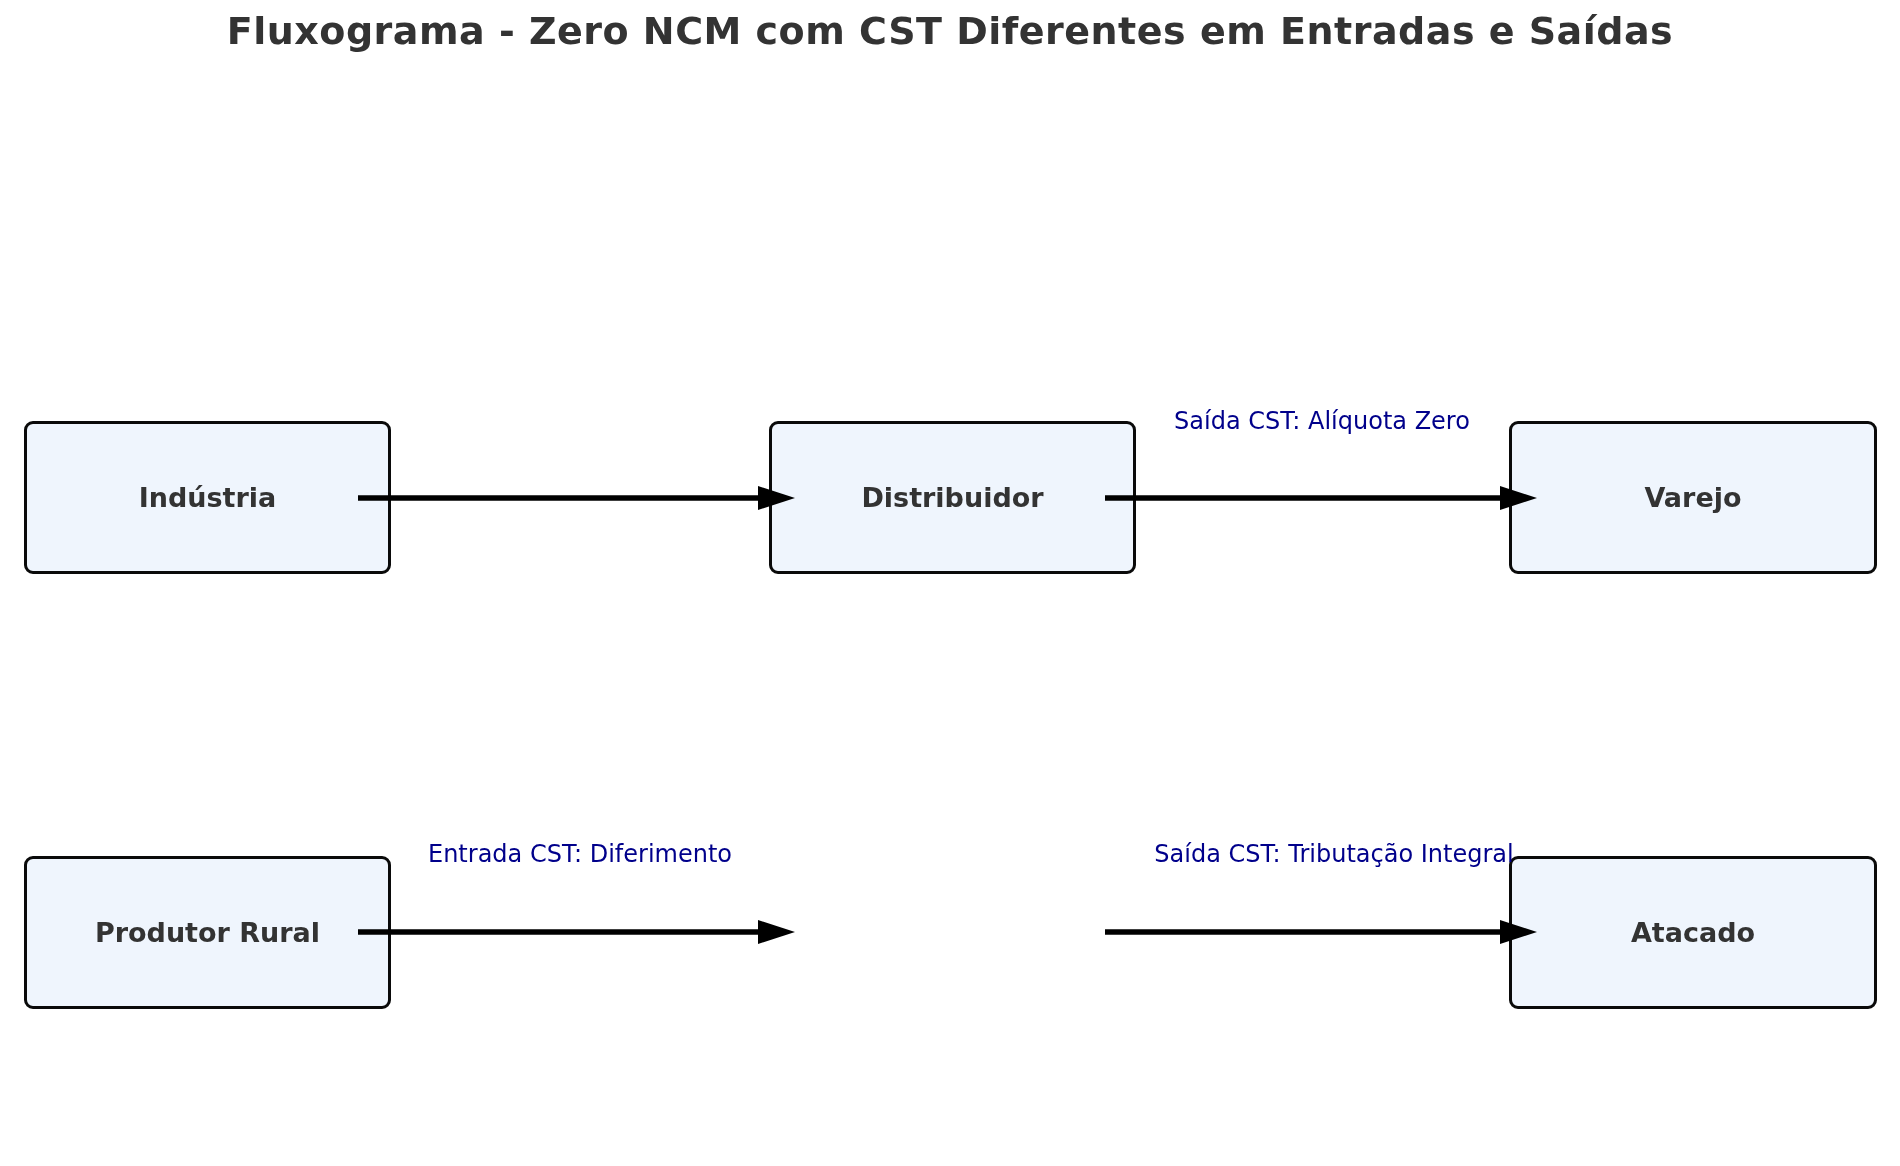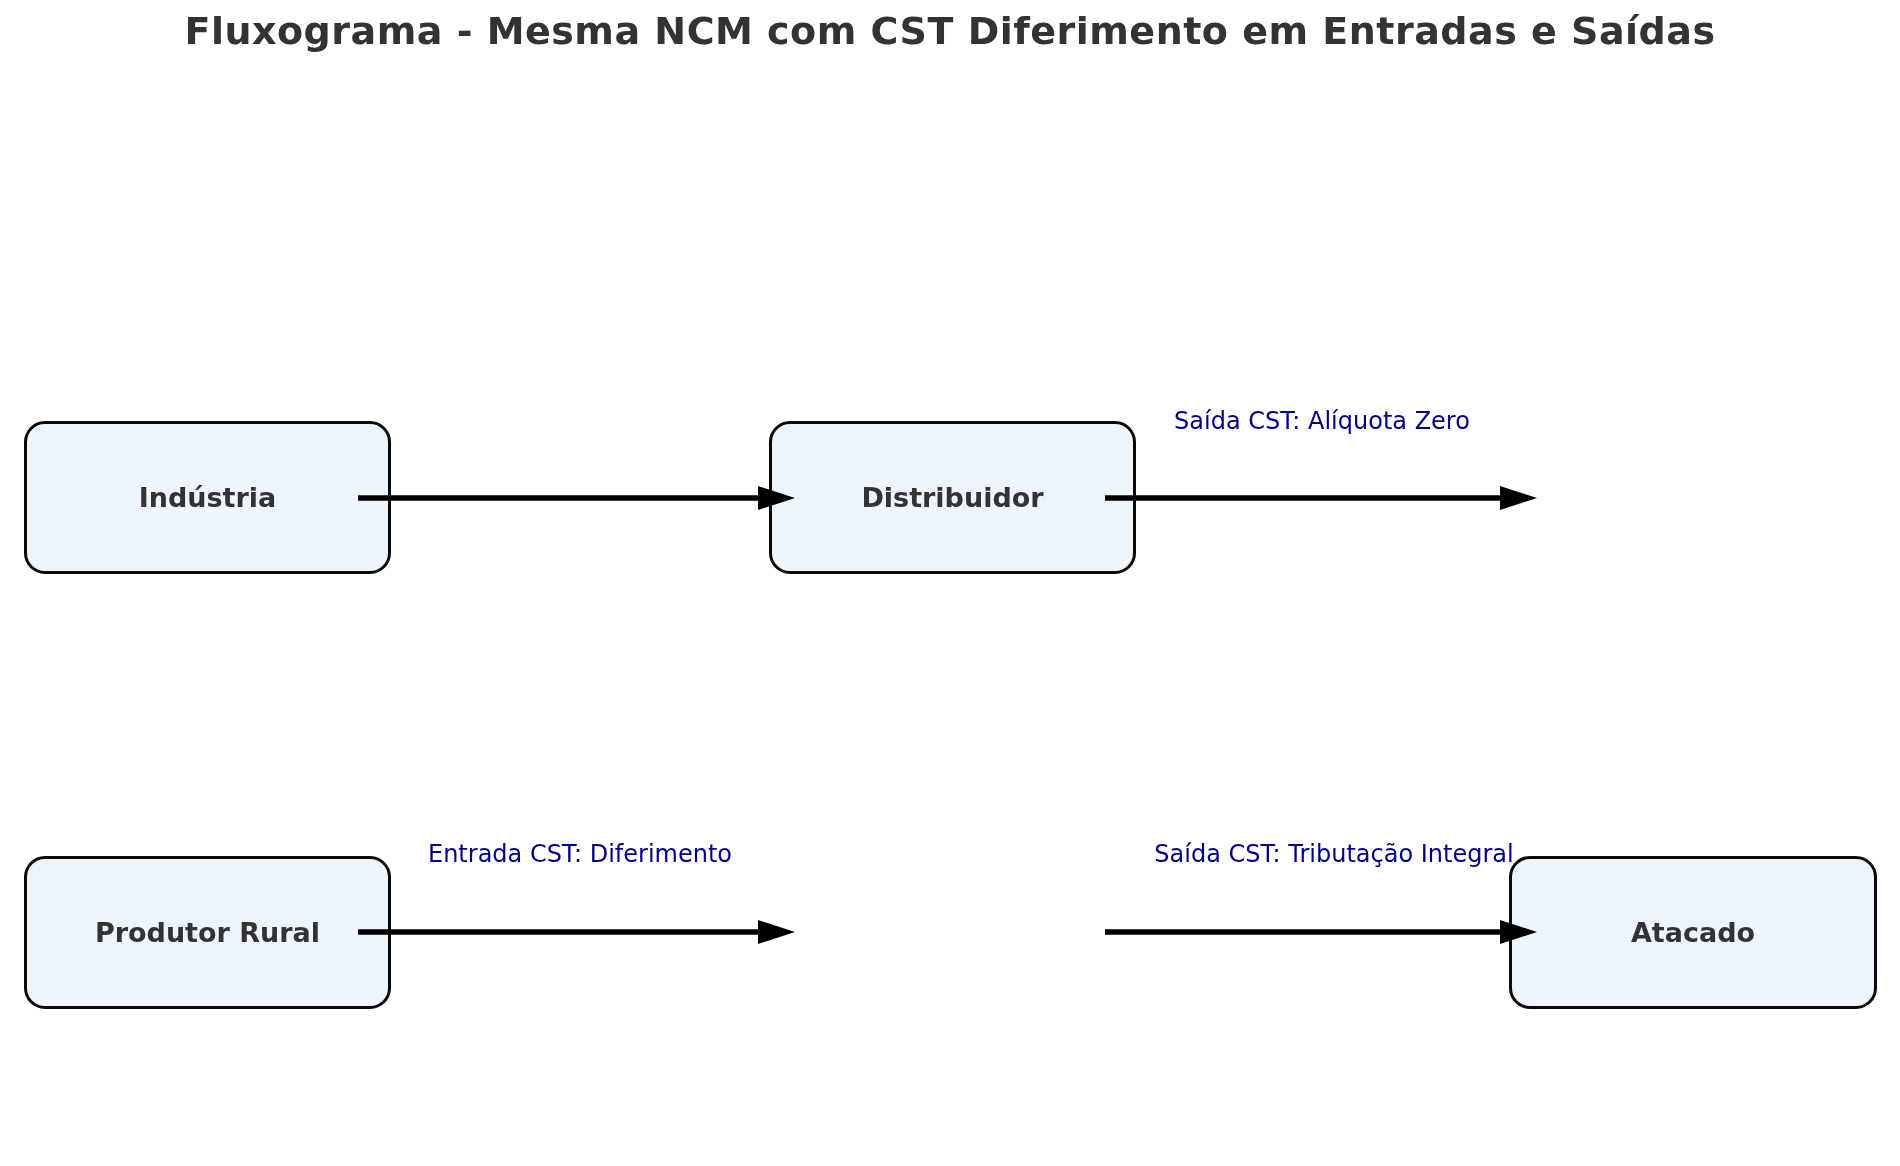--- a/index.html
+++ b/index.html
@@ -26,21 +26,21 @@
     font-size:38px;
     font-weight:bold;
     color:var(--title-text);
     letter-spacing:0.5px;
   }
   .node{
     position:absolute;
     height:153px;
     background:var(--node-fill);
     border:3px solid var(--node-border);
-    border-radius:21px;
+    border-radius:9px;
     box-sizing:border-box;
     display:flex;
     align-items:center;
     justify-content:center;
   }
   .node-label{
     font-size:27px;
     font-weight:bold;
     color:var(--node-text);
     text-align:center;
@@ -71,27 +71,30 @@
     pointer-events:none;
   }
   .arrows line{stroke:var(--arrow);stroke-width:5.5;}
   .arrows polygon{fill:var(--arrow);}
 </style>
 </head>
 <body>
 
 <div class="canvas">
 
-  <div class="title">Fluxograma - Mesma NCM com CST Diferimento em Entradas e Saídas</div>
+  <div class="title">Fluxograma - Zero NCM com CST Diferentes em Entradas e Saídas</div>
 
   <div class="node r1 c1">
     <span class="node-label">Indústria</span>
   </div>
   <div class="node r1 c2">
     <span class="node-label">Distribuidor</span>
+  </div>
+  <div class="node r1 c3">
+    <span class="node-label">Varejo</span>
   </div>
 
   <div class="node r2 c1">
     <span class="node-label">Produtor Rural</span>
   </div>
   <div class="node r2 c3">
     <span class="node-label">Atacado</span>
   </div>
 
   <div class="edge-label el2">Saída CST: Alíquota Zero</div>

